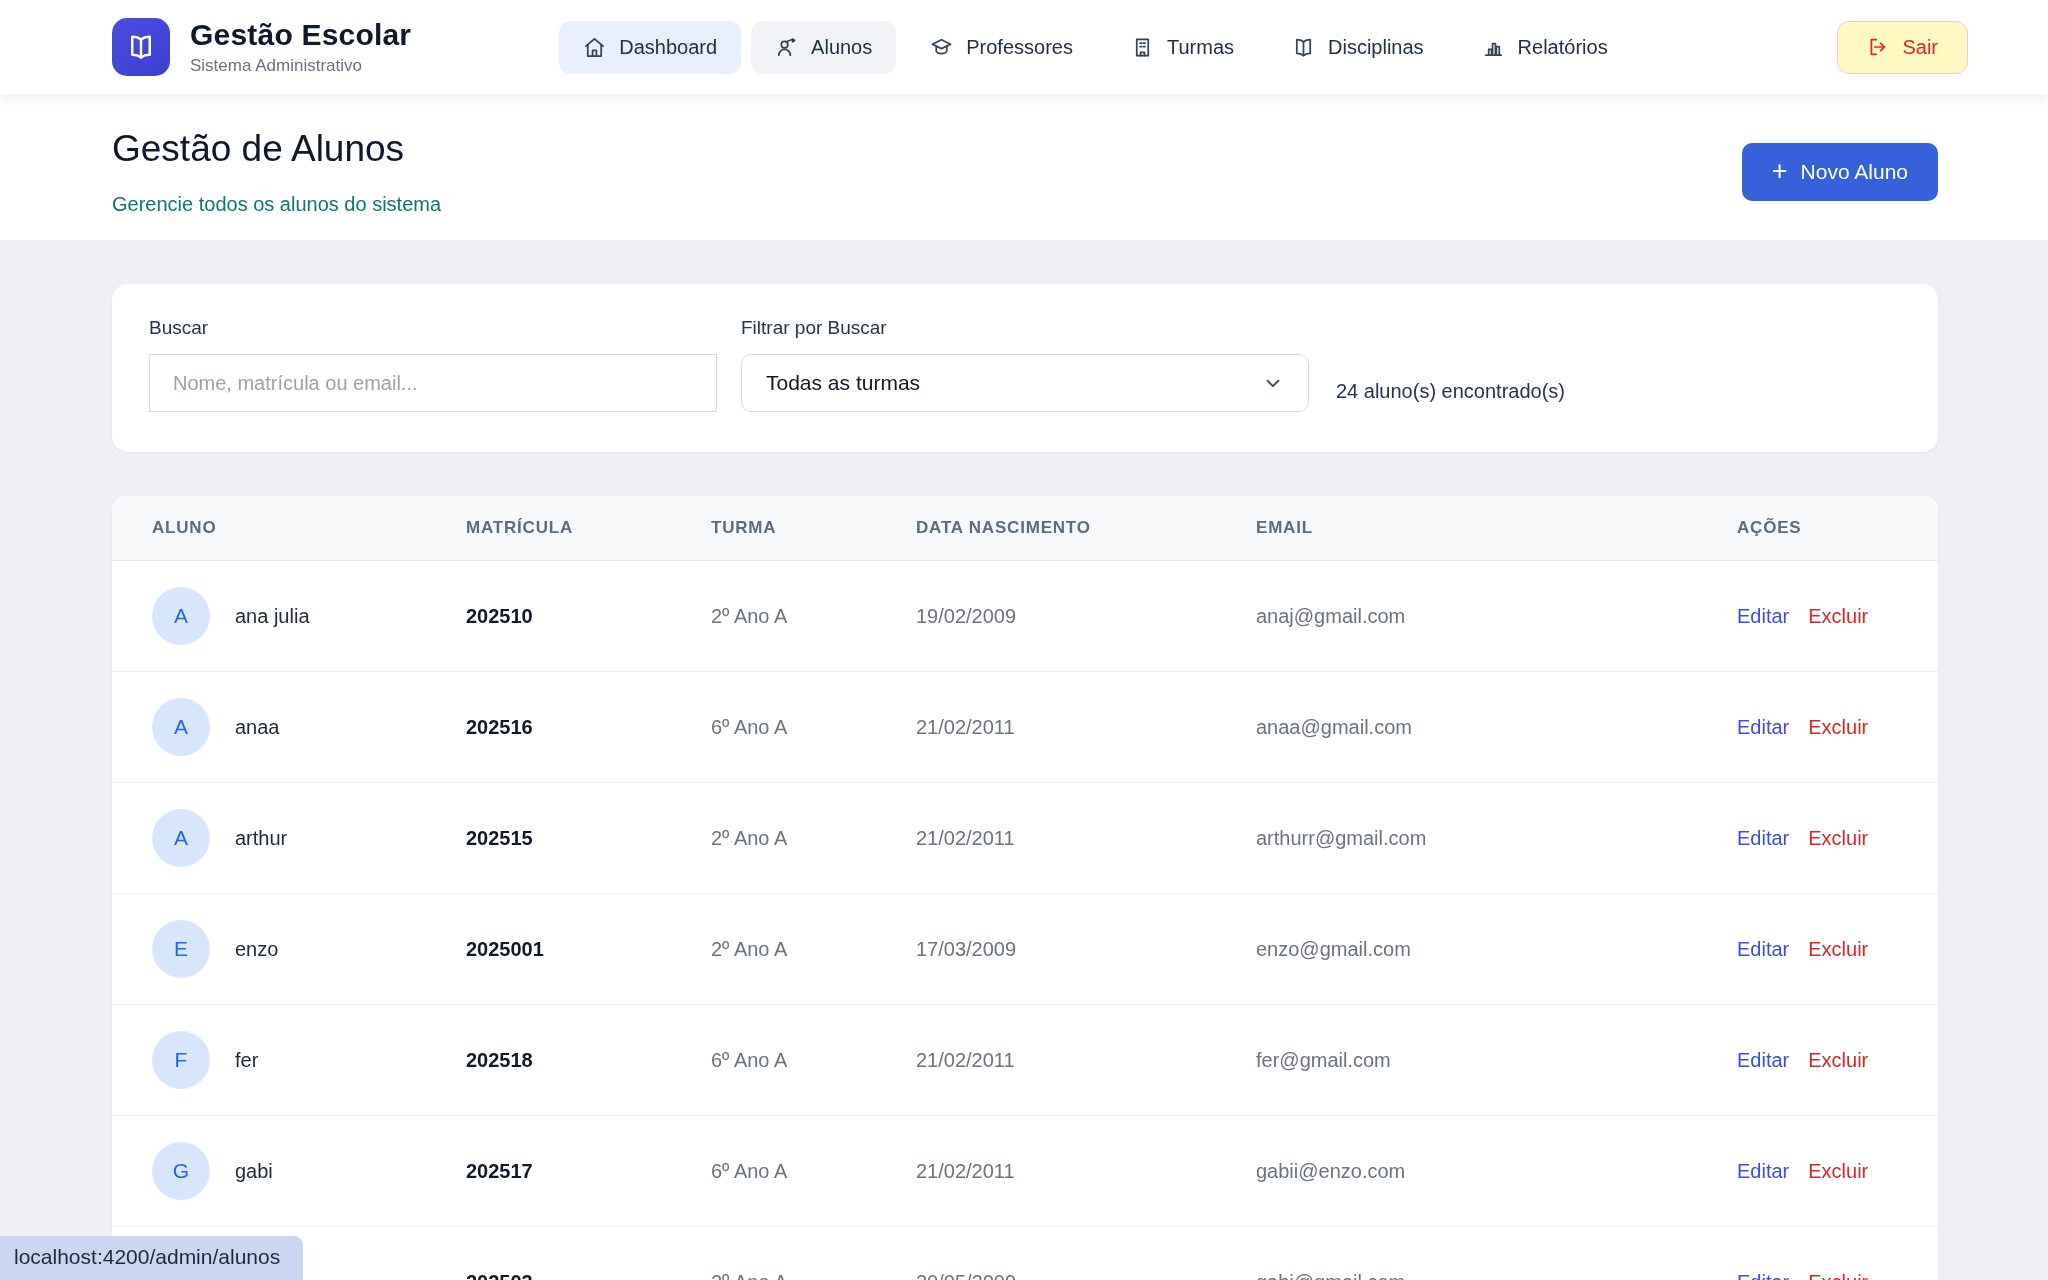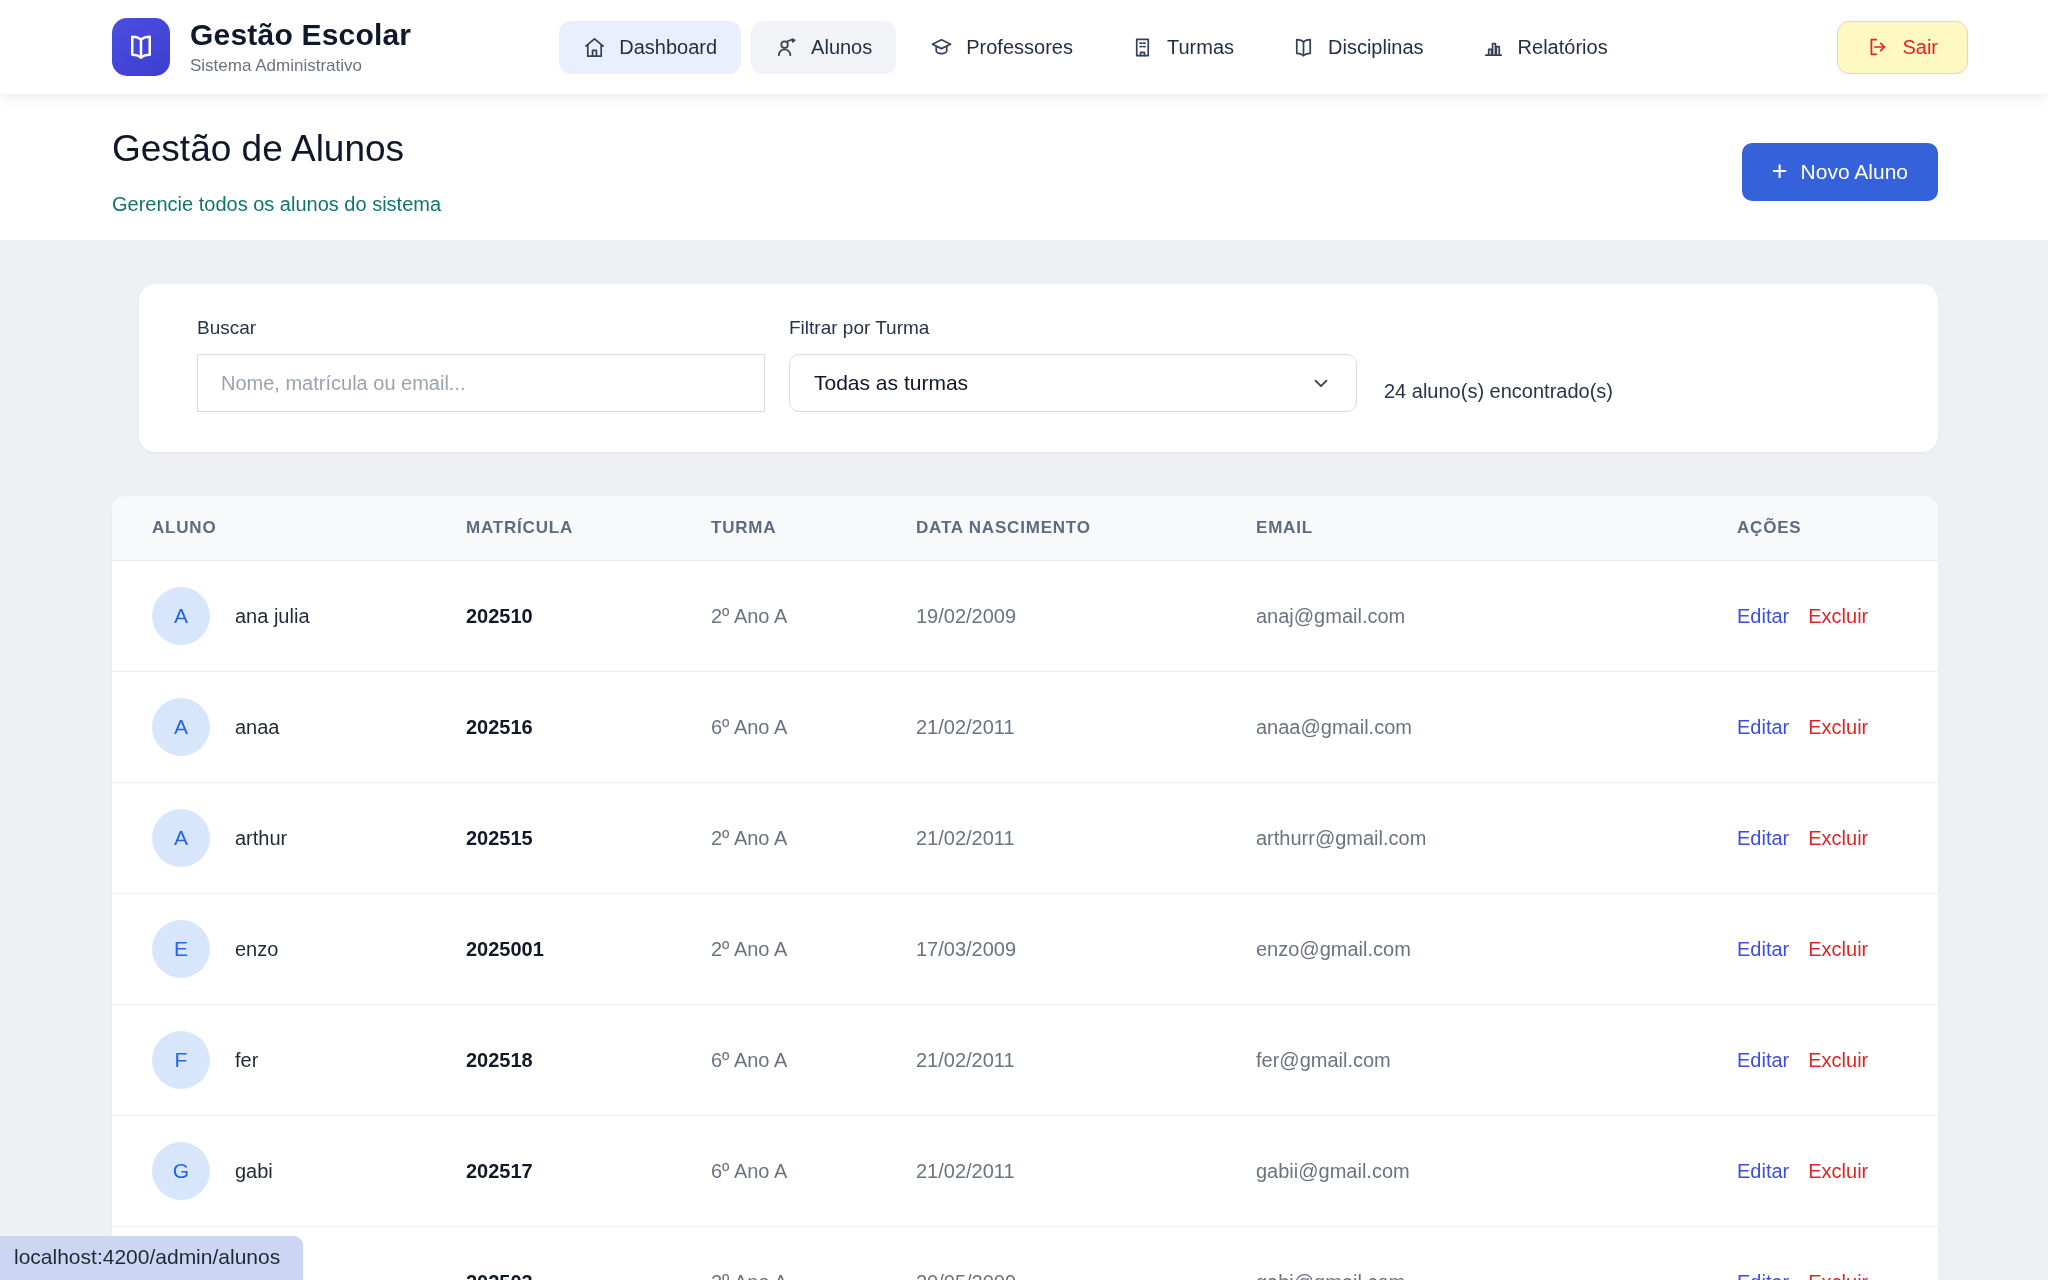--- a/index.html
+++ b/index.html
@@ -60,21 +60,21 @@
     font-size:21px; font-family:inherit;
     padding:0 30px; height:58px; border-radius:10px;
   }
   .primary-btn .plus { font-size:27px; font-weight:300; line-height:1; margin-top:-2px; }
   
   .content { padding:44px 110px 0 112px; }
   .card {
     background:#ffffff; border-radius:16px;
     box-shadow:0 1px 3px rgba(15,23,42,.05);
   }
-  .filter-card { display:flex; align-items:flex-start; padding:33px 40px 40px 58px;margin-left:27px; }
+  .filter-card { display:flex; align-items:flex-start; padding:33px 40px 40px 37px; }
   .field-label { font-size:19px; color:#27344a; margin-bottom:15px; }
   .search-group { width:568px; margin-right:24px; }
   .search-input {
     width:100%; height:58px; border:1.5px solid #d8dce2; border-radius:0;
     padding:0 23px; font-size:20px; font-family:inherit; color:#111827;
     background:#fff; outline:none;
   }
   .search-input::placeholder { color:#9aa3b0; }
   .select-group { width:568px; }
   .fake-select {
@@ -206,21 +206,21 @@
 </section>
 
 <main class="content">
 
   <div class="card filter-card">
     <div class="search-group">
       <div class="field-label">Buscar</div>
       <input class="search-input" type="text" placeholder="Nome, matrícula ou email..." style="">
     </div>
     <div class="select-group">
-      <div class="field-label">Filtrar por Turma</div>
+      <div class="field-label">Filtrar por Buscar</div>
       <div class="fake-select">
         <span>Todas as turmas</span>
         <svg viewBox="0 0 24 24" fill="none" stroke-width="2" stroke-linecap="round" stroke-linejoin="round">
           <path d="m6 9.5 6 6 6-6"></path>
         </svg>
       </div>
     </div>
     <div class="results-count">24 aluno(s) encontrado(s)</div>
   </div>
 
@@ -343,21 +343,21 @@
   <tr>
     <td>
       <div class="aluno-cell">
         <div class="avatar">G</div>
         <span class="cell-name">gabi</span>
       </div>
     </td>
     <td class="cell-mat">202517</td>
     <td class="cell-muted">6º Ano A</td>
     <td class="cell-muted">21/02/2011</td>
-    <td class="cell-muted">gabii@gmail.com</td>
+    <td class="cell-muted">gabii@enzo.com</td>
     <td>
       <div class="actions">
         <span class="link-edit">Editar</span>
         <span class="link-delete">Excluir</span>
       </div>
     </td>
   </tr>
 
   <tr>
     <td>

